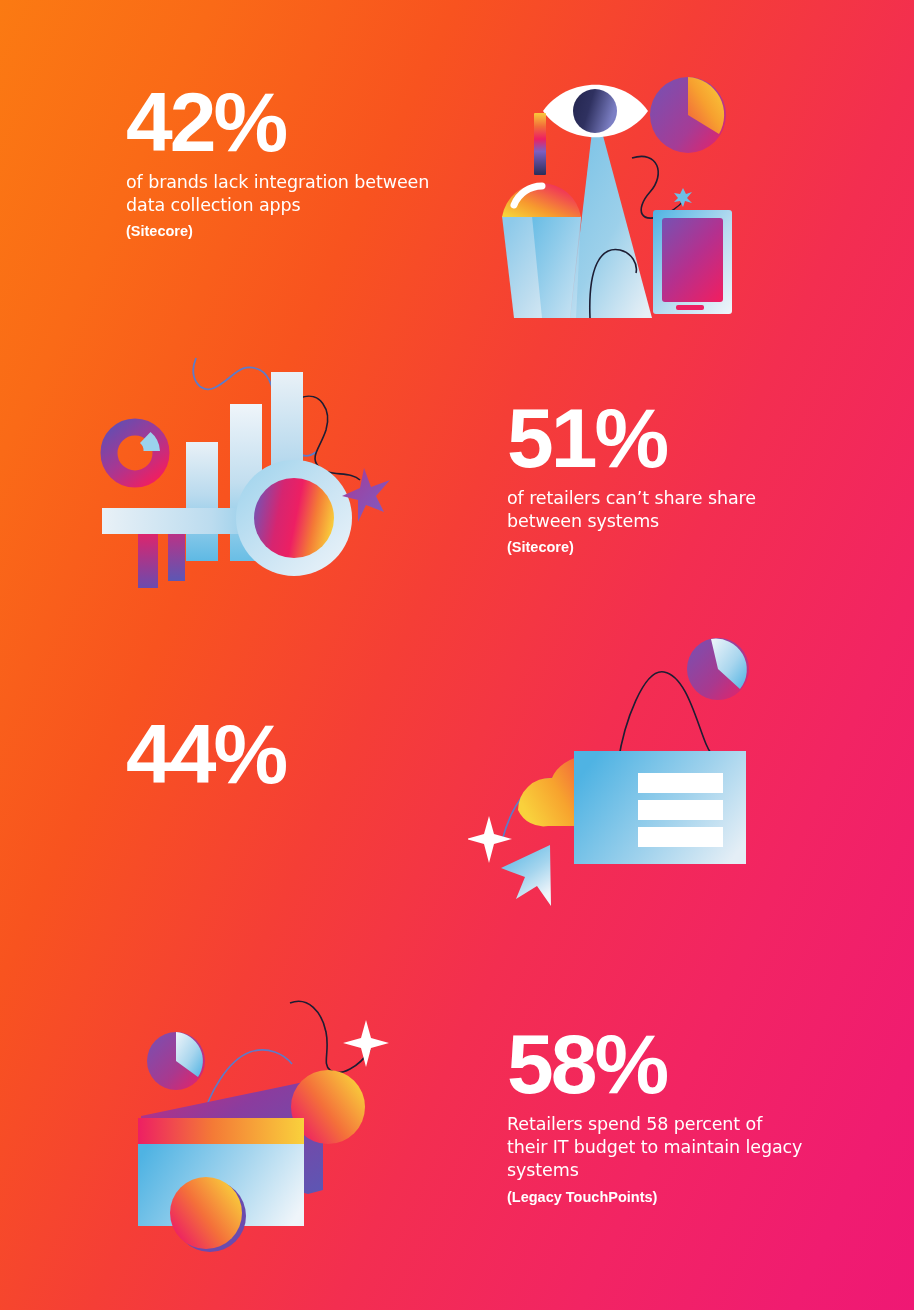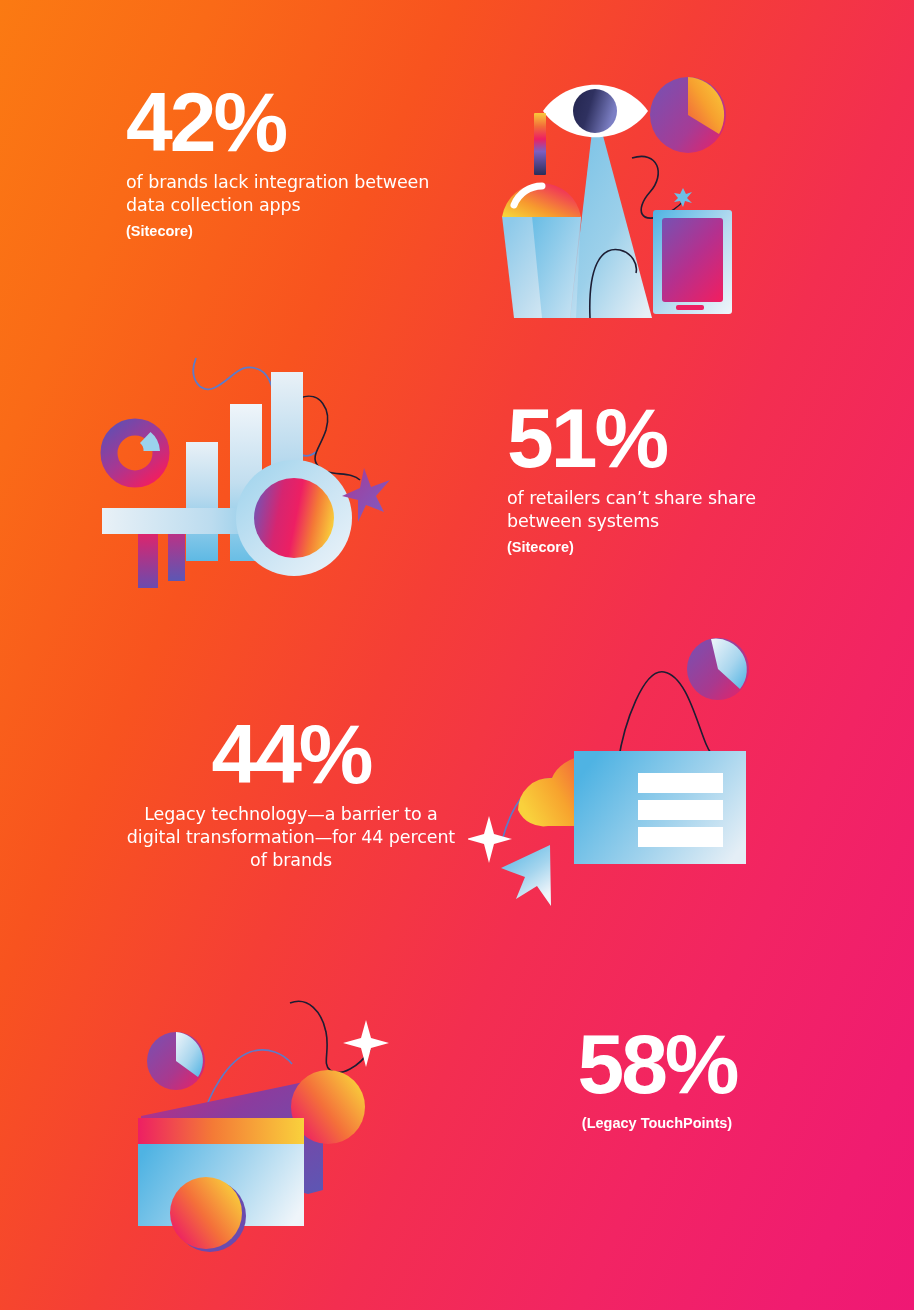--- a/index.html
+++ b/index.html
@@ -53,22 +53,22 @@
     font-family: "Liberation Sans", sans-serif;
     font-weight: 700;
     font-size: 14.5px;
     line-height: 1.4;
     color: #ffffff;
     margin: 4px 0 0 0;
   }
 
   #block-1 { left: 126px; top: 84px; width: 340px; }
   #block-2 { left: 507px; top: 400px; width: 320px; }
-  #block-3 { left: 126px; top: 716px; width: 330px; text-align: center; }
-  #block-4 { left: 507px; top: 1026px; width: 300px; text-align: center; }
+  #block-3 { left: 126px; top: 716px; width: 330px; }
+  #block-4 { left: 507px; top: 1026px; width: 300px; }
 
   
   .illus {
     position: absolute;
   }
   #illus-1 { left: 480px; top: 68px;  width: 280px; height: 260px; }
   #illus-2 { left: 88px;  top: 348px; width: 310px; height: 250px; }
   #illus-3 { left: 468px; top: 618px; width: 310px; height: 305px; }
   #illus-4 { left: 118px; top: 998px; width: 290px; height: 262px; }
 </style>
@@ -84,25 +84,25 @@
   </div>
 
   <div class="stat-block" id="block-2">
     <div class="stat-number">51%</div>
     <div class="stat-caption">of retailers can’t share share between systems</div>
     <div class="stat-source">(Sitecore)</div>
   </div>
 
   <div class="stat-block" id="block-3">
     <div class="stat-number">44%</div>
-    <div class="stat-caption">Legacy technology—a barrier to a digital transformation—for 44 percent of brands</div>
   </div>
 
   <div class="stat-block" id="block-4">
     <div class="stat-number">58%</div>
+    <div class="stat-caption">Retailers spend 58 percent of their IT budget to maintain legacy systems</div>
     <div class="stat-source">(Legacy TouchPoints)</div>
   </div>
 
   <div class="illus" id="illus-1">
     <svg width="280" height="260" viewBox="0 0 280 260" xmlns="http://www.w3.org/2000/svg">
       <defs>
         <linearGradient id="g1-iris" x1="0" y1="0" x2="1" y2="0.3">
           <stop offset="0%" stop-color="#23254E"></stop>
           <stop offset="45%" stop-color="#2F3160"></stop>
           <stop offset="100%" stop-color="#7C7FC4"></stop>

